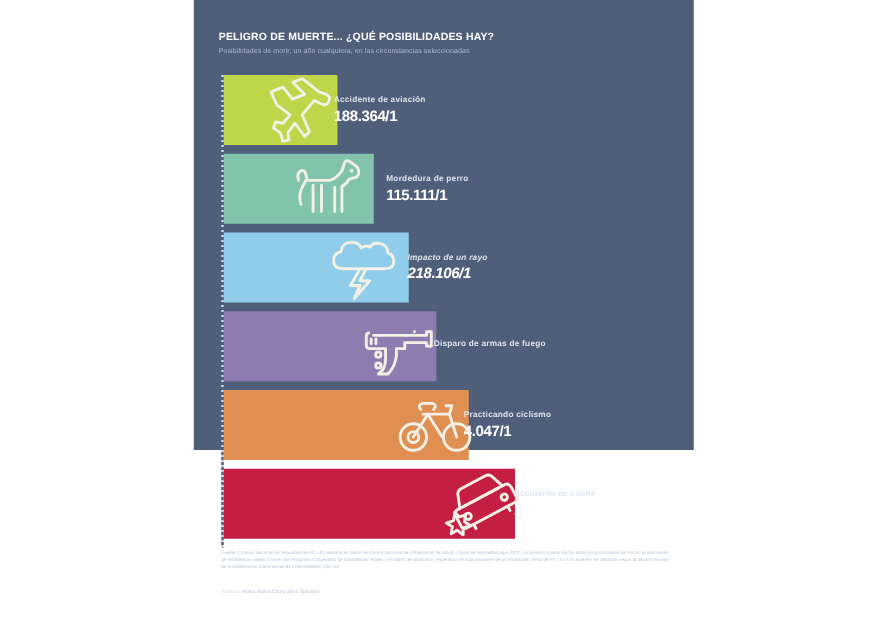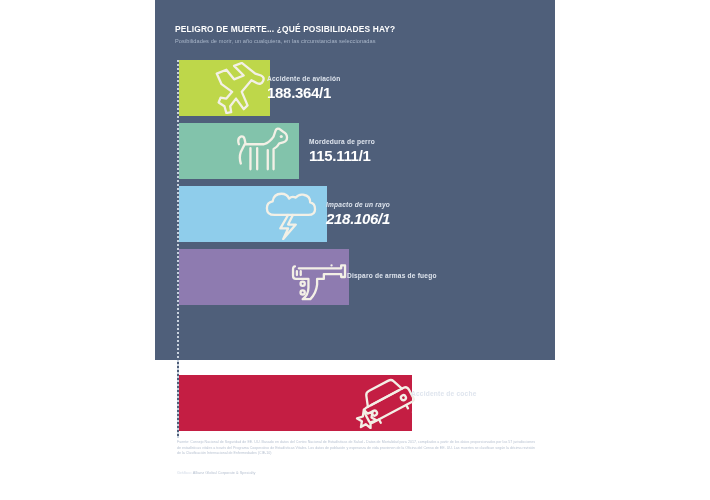--- a/index.html
+++ b/index.html
@@ -45,21 +45,21 @@
   .icon-wrap svg { width:100%; height:100%; display:block; }
   .labels {
     position:absolute; top:50%; transform:translateY(-50%);
     line-height:1;
   }
   .cause {
     font-size:6.6px; color:#dfe5ee; font-weight:600;
     letter-spacing:0.2px; margin-bottom:2px; white-space:nowrap;
   }
   .odds {
-    font-size:15px; color:#ffffff; font-weight:bold;
+    font-size:12px; color:#ffffff; font-weight:bold;
     letter-spacing:-0.3px; white-space:nowrap;
   }
 
   #footnote {
     position:absolute; left:22px; top:440px; width:358px;
     font-size:3.6px; color:#b9c3d2; line-height:1.55;
     text-align:justify;
   }
   #credit {
     position:absolute; left:22px; top:470px; width:358px;
@@ -130,20 +130,35 @@
           <circle cx="14" cy="34" r="2.2"></circle>
           <circle cx="14" cy="43" r="2.2"></circle>
           <circle cx="44" cy="15" r="1.2" fill="#f3f0e6" stroke="none"></circle>
         </svg>
       </div>
       <div class="labels" style="left:168px;">
         <div class="cause">Disparo de armas de fuego</div>
       </div>
     </div>
 
+    <div class="row" style="top:252px; height:56px;">
+      <div class="bar" style="width:196px; background:#e08f52;"></div>
+      <div class="icon-wrap" style="left:138px;">
+        <svg viewBox="0 0 64 54" fill="none" stroke="#f3f0e6" stroke-width="2.4" stroke-linejoin="round" stroke-linecap="round">
+          <circle cx="14" cy="37" r="11"></circle>
+          <circle cx="50" cy="37" r="11"></circle>
+          <circle cx="14" cy="37" r="4.5"></circle>
+          <path d="M14 37 L26 18 L38 37 M26 18 L44 18 L50 37 M22 18 L32 18 M20 14 Q17 10 22 9 L30 9 Q34 10 31 14 M44 18 L46 11 L41 11"></path>
+        </svg>
+      </div>
+      <div class="labels" style="left:192px;">
+        <div class="cause">Practicando ciclismo</div>
+        <div class="odds">4.047/1</div>
+      </div>
+    </div>
 
     <div class="row" style="top:315px; height:56px;">
       <div class="bar" style="width:233px; background:#c41e43;"></div>
       <div class="icon-wrap" style="left:175px;">
         <svg viewBox="0 0 64 54" fill="none" stroke="#f3f0e6" stroke-width="2.4" stroke-linejoin="round" stroke-linecap="round">
           <g transform="rotate(-28 32 26)">
             <path d="M14 22 L18 11 Q19 8 23 8 L45 8 Q49 8 50 11 L54 22"></path>
             <path d="M12 22 L56 22 Q60 22 60 27 L60 36 Q60 39 57 39 L11 39 Q8 39 8 36 L8 27 Q8 22 12 22 Z"></path>
             <path d="M18 22 L50 22"></path>
             <circle cx="17" cy="31" r="2.6"></circle>

